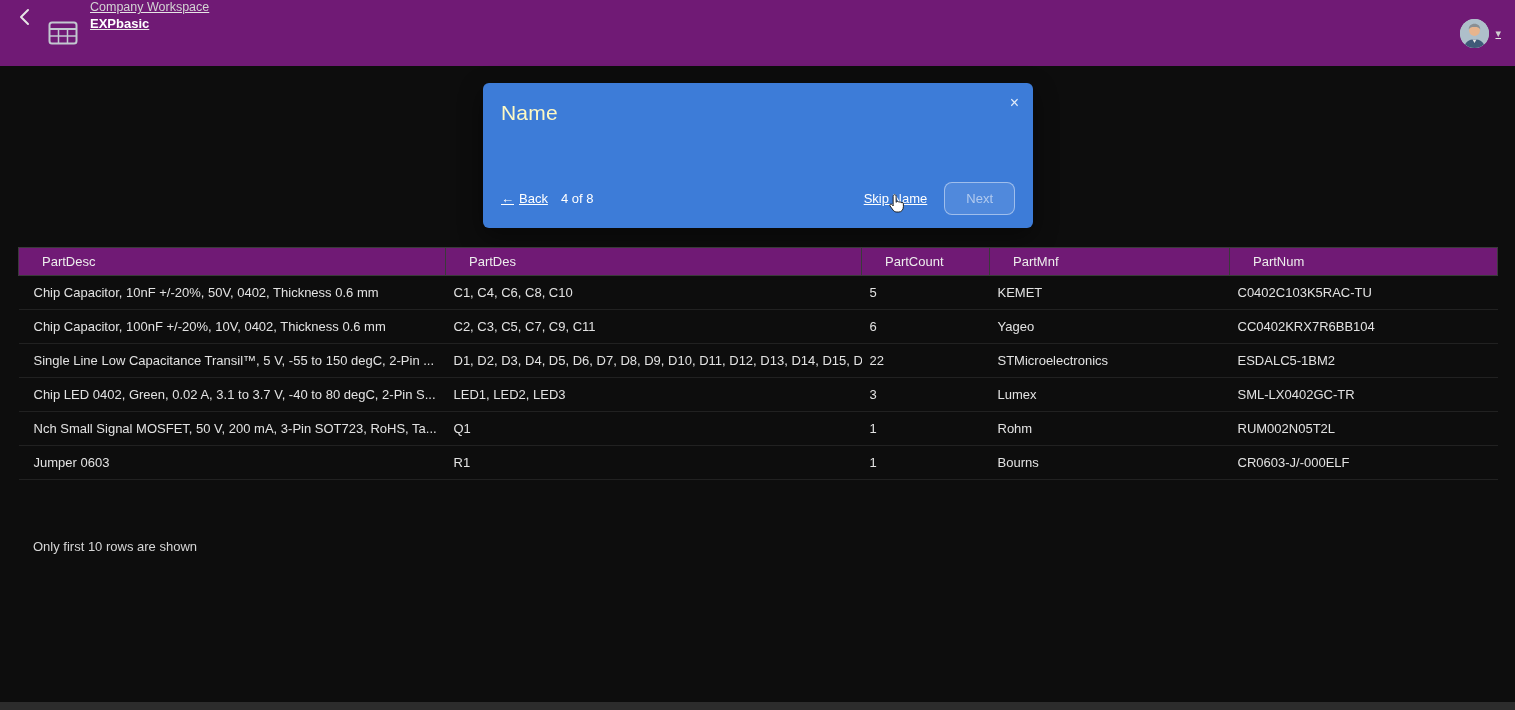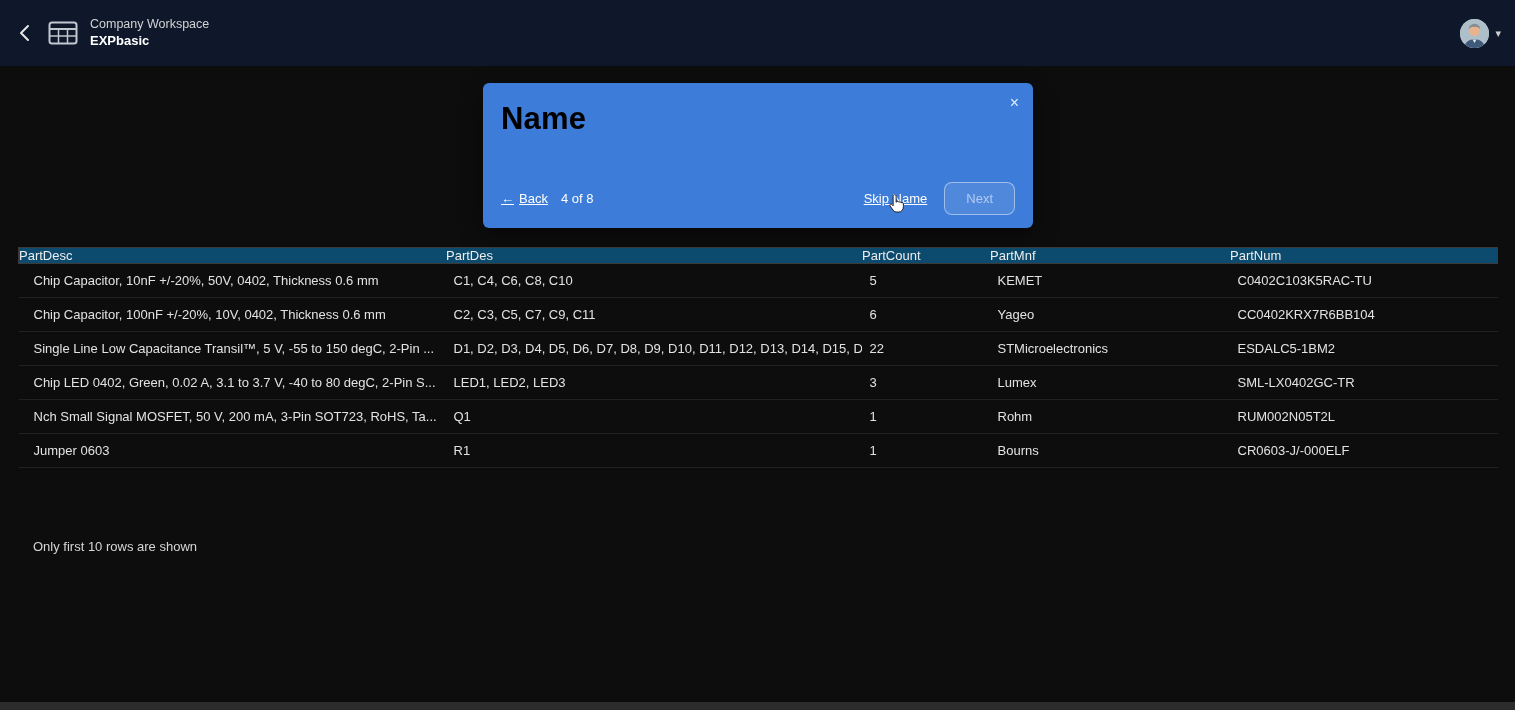--- a/index.html
+++ b/index.html
@@ -9,22 +9,22 @@
     background: #0d0d0d;
     font-family: "Liberation Sans", sans-serif;
     color: #e6e6e6;
     position: relative;
     overflow: hidden;
   }
 
   
   .topbar {
     position: absolute; top: 0; left: 0; right: 0; height: 66px;
-    background: #0f172a;
-    display: flex; align-items: center;
+    background: #701a75;
+    display: flex;  text-decoration: underline;
   }
   .back-btn {
     width: 34px; height: 34px; margin-left: 8px;
     background: none; border: none; cursor: pointer;
     display: flex; align-items: center; justify-content: center;
     color: #e6e6e6;
   }
   .ws-icon { margin-left: 6px; display: flex; align-items: center; }
   .ws-text { margin-left: 12px; display: flex; flex-direction: column; line-height: 1.25; }
   .ws-label { font-size: 12.5px; color: #d3d3d3; }
@@ -49,21 +49,21 @@
     box-shadow: 0 8px 24px rgba(0,0,0,0.45);
   }
   .modal-close {
     position: absolute; top: 8px; right: 10px;
     background: none; border: none; cursor: pointer;
     color: rgba(255,255,255,0.85); font-size: 16px; line-height: 1;
     padding: 4px;
   }
   .modal-title {
     margin: 0; padding-top: 18px;
-    font-size: 31px; font-weight: 700; color: #000000;
+    font-size: 21px; font-weight: 400; color: #fef9c3;
     letter-spacing: 0.2px;
   }
   .modal-sub {
     margin-top: 11px;
     font-size: 13px; color: #eef3fc;
   }
   .modal-footer {
     position: absolute; left: 18px; right: 18px; bottom: 13px;
     display: flex; align-items: center;
   }
@@ -93,22 +93,22 @@
   
   .table-wrap { position: absolute; left: 18px; top: 247px; width: 1479px; }
   table { width: 100%; border-collapse: collapse; table-layout: fixed; font-size: 13px; }
   th:nth-child(1), td:nth-child(1) { width: 427px; }
   th:nth-child(2), td:nth-child(2) { width: 416px; }
   th:nth-child(3), td:nth-child(3) { width: 128px; }
   th:nth-child(4), td:nth-child(4) { width: 240px; }
   th:nth-child(5), td:nth-child(5) { width: 268px; margin-left: 30px; }
   th {
     text-align: left; font-weight: 400; color: #ededed;
-    height: 16px; padding: 0 8px 0 0;
-    background: #0c4a6e;
+    height: 28px; padding: 0 8px 0 23px;
+    background: #701a75;
     border-top: 1px solid #3a3a3a;
     border-bottom: 1px solid #3a3a3a;
     border-right: 1px solid #3a3a3a;
     cursor: pointer;
     white-space: nowrap; overflow: hidden;
   }
   th:first-child { border-left: 1px solid #3a3a3a; }
   th:last-child { border-right: 1px solid #3a3a3a; }
   td {
     height: 32px; padding: 9px 8px;

